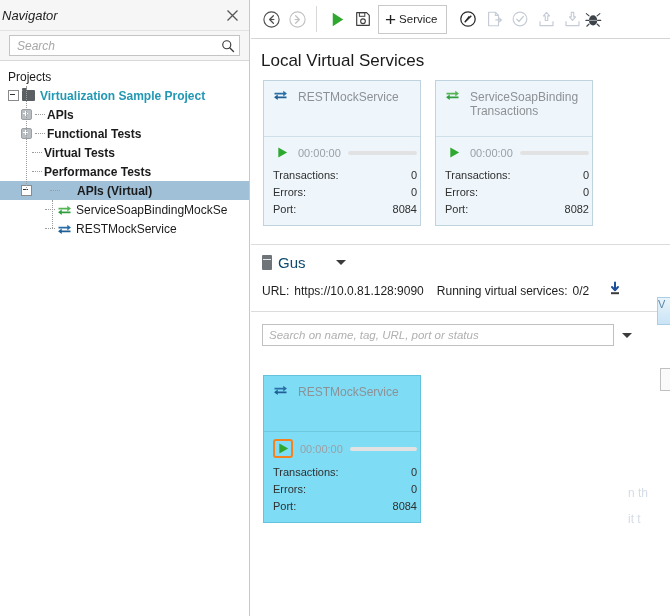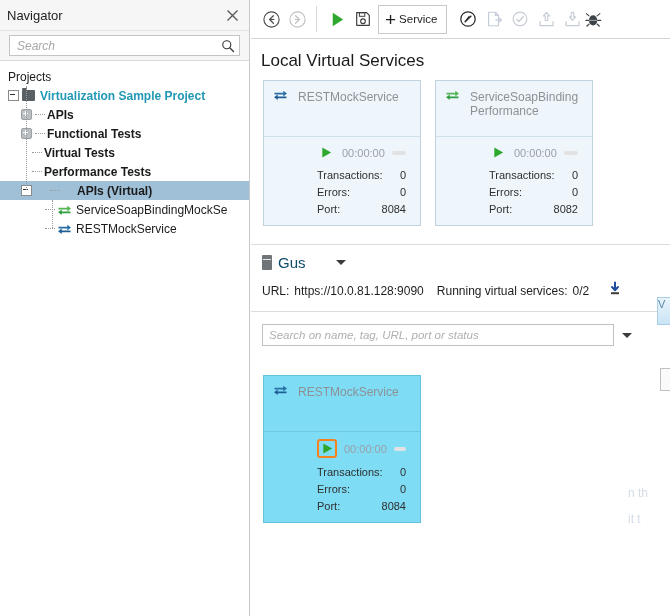--- a/index.html
+++ b/index.html
@@ -25,22 +25,23 @@
     background: #ffffff;
     border-right: 1px solid #c8c8c8;
     box-sizing: border-box;
   }
   #nav-titlebar {
     height: 31px;
     background: #f6f6f6;
     border-bottom: 1px solid #e2e2e2;
     display: flex;
     align-items: center;
-    padding: 0 8px 0 7px;
-    box-sizing: border-box;
+    padding: 0 8px 0 2px;
+    box-sizing: border-box;
+    font-style: italic;
   }
   #nav-title {
     font-size: 13px;
     color: #222;
     flex: 1;
   }
   #nav-close {
     width: 18px; height: 18px;
     display: flex; align-items: center; justify-content: center;
     color: #555;
@@ -249,21 +250,21 @@
     gap: 6px;
     border-bottom: 1px solid #cfe0ea;
   }
   .card.selected .card-head { border-bottom-color: #6fc8de; }
   .card-name {
     font-size: 12px;
     color: #8d9196;
     line-height: 14px;
     padding-top: 1px;
   }
-  .card-body { padding: 7px 14px 7px 9px; margin-left: 44px; }
+  .card-body { padding: 7px 3px 7px 9px; }
   .run-row {
     display: flex;
     align-items: center;
     gap: 7px;
     padding-bottom: 6px;
   }
   .play-wrap {
     width: 18px; height: 17px;
     display: flex; align-items: center; justify-content: center;
     flex: none;
@@ -621,21 +622,21 @@
               <span class="stat-val">8084</span>
             </div>
           </div>
         </div>
         <div class="card">
           <div class="card-head">
             <svg viewBox="0 0 16 13" class="svc-icon">
               <path d="M1.5 4 H11 L11 2 L15 5 L11 8 L11 6 H1.5 Z" fill="#55b555"></path>
               <path d="M14.5 10 H5 L5 8 L1 11 L5 14 L5 12 H14.5 Z" fill="#2f9e3f" transform="translate(0,-2)"></path>
             </svg>
-            <div class="card-name">ServiceSoapBinding Performance</div>
+            <div class="card-name">ServiceSoapBinding Transactions</div>
           </div>
           <div class="card-body">
             <div class="run-row">
               <span class="play-wrap">
                 <svg width="13" height="13" viewBox="0 0 14 14">
                   <path d="M2.5 1.5 L12 7 L2.5 12.5 Z" fill="#2fa82f"></path>
                 </svg>
               </span>
               <span class="timer">00:00:00</span>
               <span class="progress"></span>

